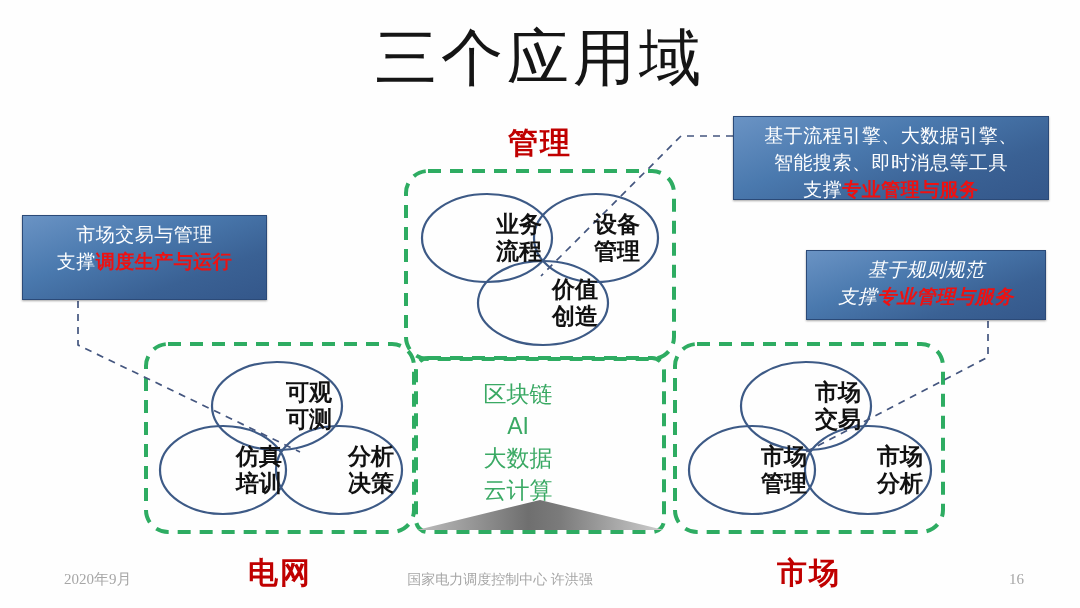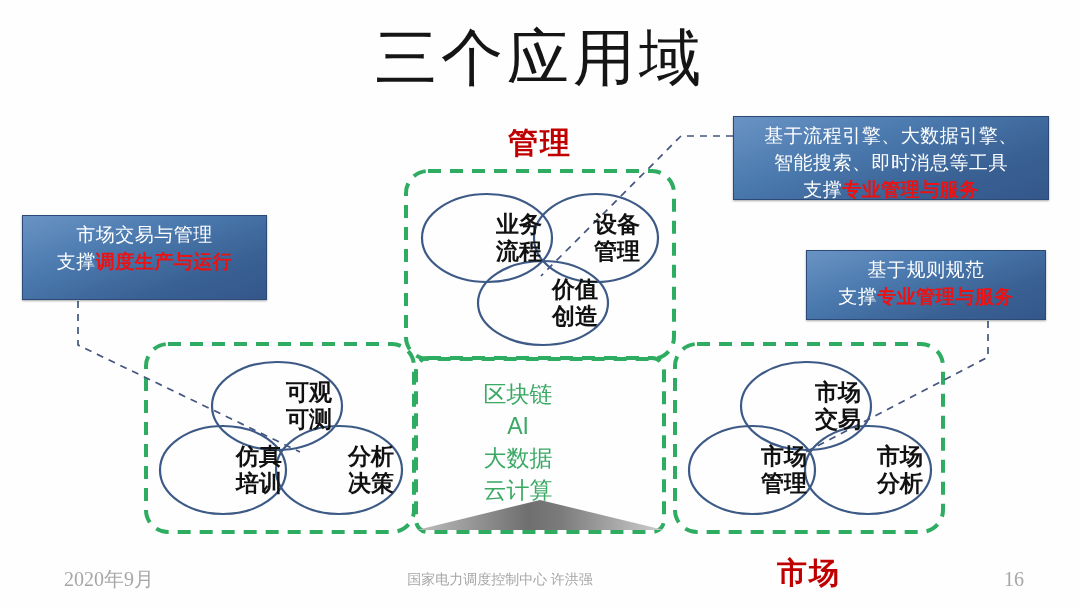--- a/index.html
+++ b/index.html
@@ -32,21 +32,21 @@
     font-size:19px;line-height:27px;
     padding:5px 8px 7px 8px;
     box-sizing:border-box;
     letter-spacing:0.5px;
   }
   .callout .hl{color:#ee1111;font-weight:bold;text-align:right;}
   .callout .wline{display:block;white-space:nowrap;}
 
   #callout-mgmt{left:733px;top:106px;width:316px;height:84px;margin-top:10px;}
   #callout-grid{left:22px;top:215px;width:245px;height:85px;}
-  #callout-market{left:806px;top:250px;width:240px;height:70px;}
+  #callout-market{left:806px;top:250px;width:240px;height:70px;font-style:italic;}
 
   
   .elabel{
     position:absolute;text-align:right;color:#111111;
     font-family:"Liberation Serif","DejaVu Serif",serif;
     font-weight:bold;font-size:23px;line-height:27px;
     white-space:pre-line;
   }
 
   
@@ -59,21 +59,21 @@
   
   .tech-stack{
     position:absolute;left:448px;top:378px;width:140px;
     color:#3aa964;font-weight:normal;font-size:23px;line-height:32px;
     text-align:center;
   }
   .tech-stack div{white-space:nowrap;}
 
   
   .footer-txt{
-    position:absolute;color:#a6a6a6;font-size:20px;line-height:20px;
+    position:absolute;color:#a6a6a6;font-size:15px;line-height:20px;
     font-family:"Liberation Serif","DejaVu Serif",serif;
   }
   #footer-date{left:64px;top:569px;}
   #footer-center{left:0;top:570px;width:1000px;text-align:center;font-size:14px;}
   #footer-page{right:56px;top:569px;}
 </style>
 </head>
 <body>
 
 <div class="slide">
@@ -161,20 +161,21 @@
 决策</div>
 
   <div class="elabel" style="left:751px;top:379px;width:110px;">市场
 交易</div>
   <div class="elabel" style="left:697px;top:443px;width:110px;">市场
 管理</div>
   <div class="elabel" style="left:813px;top:443px;width:110px;">市场
 分析</div>
 
   <div class="domain-cap" style="left:460px;top:126px;width:160px;">管理</div>
+  <div class="domain-cap" style="left:200px;top:556px;width:160px;">电网</div>
   <div class="domain-cap" style="left:729px;top:556px;width:160px;">市场</div>
 
   <div class="tech-stack">
     <div>区块链</div>
     <div>AI</div>
     <div>大数据</div>
     <div>云计算</div>
   </div>
 
   <div class="footer-txt" id="footer-date">2020年9月</div>

